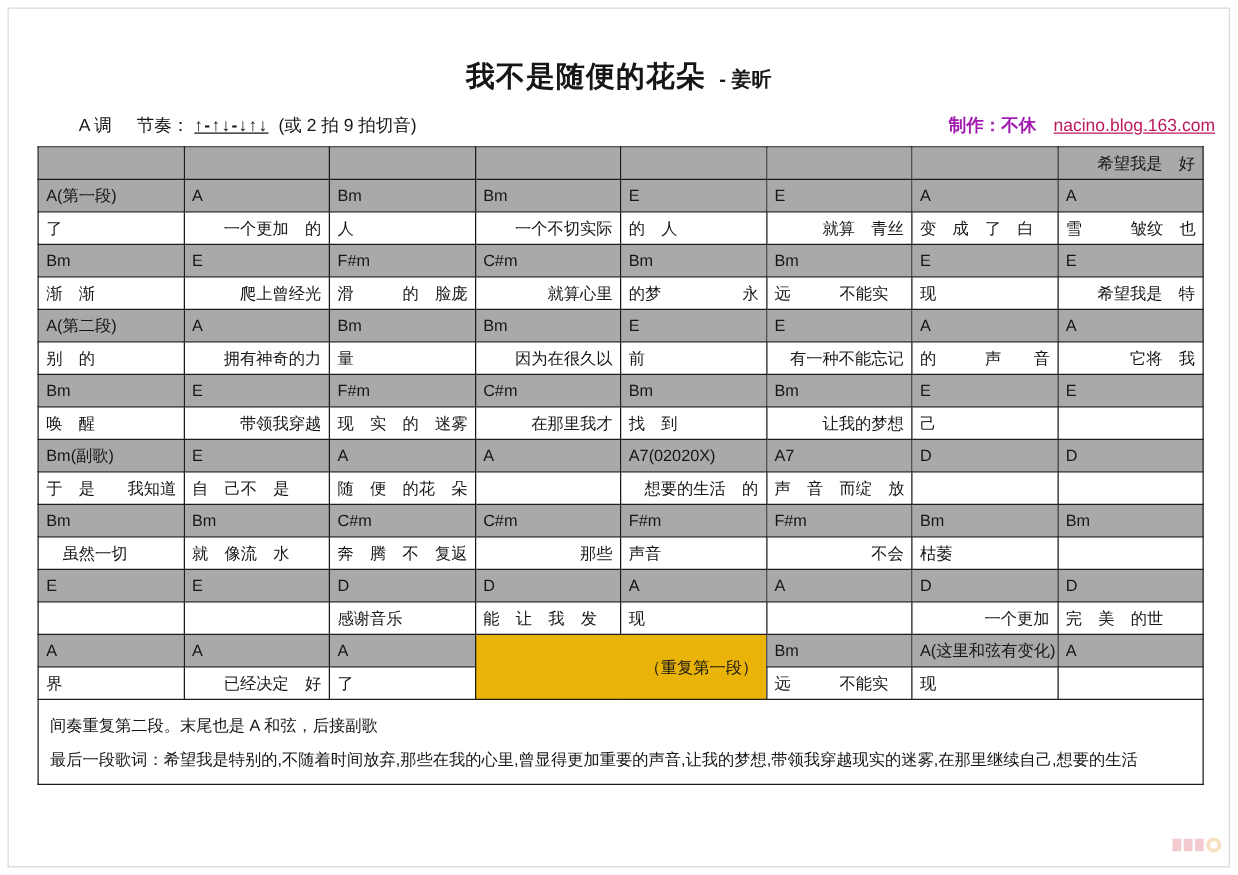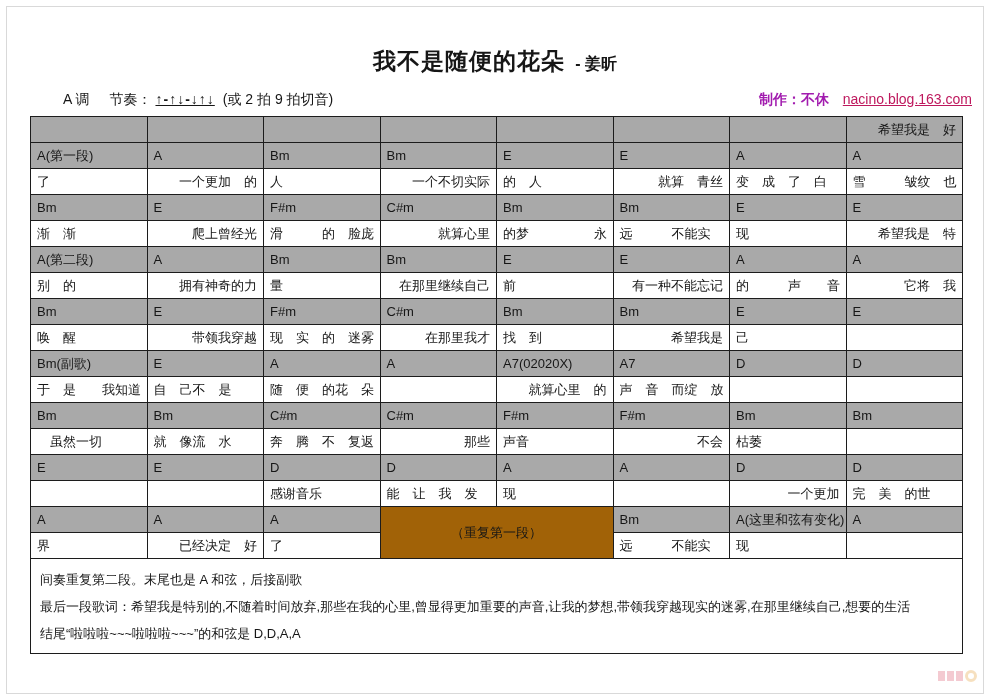--- a/index.html
+++ b/index.html
@@ -24,21 +24,21 @@
   .credit-link { text-decoration:underline; margin-left:10px; cursor:pointer; }
   table.sheet {
     margin-left:30px; width:933px; border-collapse:collapse; table-layout:fixed;
   }
   td {
     border:1px solid #1c1c1c; height:25px; line-height:25px;
     padding:0 6px; font-size:13px; white-space:pre; overflow:hidden;
   }
   td.chord { background:var(--chord-bg,#a9a9a9); }
   td.lyric { background:#ffffff; }
-  td.merged { background:#a16207; text-align:center; vertical-align:middle; }
+  td.merged { background:#eab308; text-align:right; vertical-align:middle; }
   .a-l { text-align:left; } .a-r { text-align:right; } .a-c { }
   .notes-box {
     margin-left:30px; width:933px; border:1px solid #1c1c1c; border-top:none;
     padding:7px 9px 6px 9px; background:#fff;
   }
   .note-line { font-size:13px; line-height:27px; white-space:pre; }
   .watermark {
     position:absolute; right:7px; bottom:12px; width:48px; height:24px;
     display:flex; align-items:center; gap:2px; padding:3px;
     opacity:.35; filter:blur(.6px);
@@ -128,21 +128,21 @@
           <td class="chord a-l">Bm</td>
           <td class="chord a-l">E</td>
           <td class="chord a-l">E</td>
           <td class="chord a-l">A</td>
           <td class="chord a-l">A</td>
         </tr>
         <tr>
           <td class="lyric a-l">别　的</td>
           <td class="lyric a-r">拥有神奇的力</td>
           <td class="lyric a-l">量</td>
-          <td class="lyric a-r">在那里继续自己</td>
+          <td class="lyric a-r">因为在很久以</td>
           <td class="lyric a-l">前</td>
           <td class="lyric a-r">有一种不能忘记</td>
           <td class="lyric a-l">的　　　声　　音</td>
           <td class="lyric a-r">它将　我</td>
         </tr>
         <tr>
           <td class="chord a-l">Bm</td>
           <td class="chord a-l">E</td>
           <td class="chord a-l">F#m</td>
           <td class="chord a-l">C#m</td>
@@ -150,40 +150,40 @@
           <td class="chord a-l">Bm</td>
           <td class="chord a-l">E</td>
           <td class="chord a-l">E</td>
         </tr>
         <tr>
           <td class="lyric a-l">唤　醒</td>
           <td class="lyric a-r">带领我穿越</td>
           <td class="lyric a-l">现　实　的　迷雾</td>
           <td class="lyric a-r">在那里我才</td>
           <td class="lyric a-l">找　到</td>
-          <td class="lyric a-r">希望我是</td>
+          <td class="lyric a-r">让我的梦想</td>
           <td class="lyric a-l">己</td>
           <td class="lyric a-l"></td>
         </tr>
         <tr>
           <td class="chord a-l">Bm(副歌)</td>
           <td class="chord a-l">E</td>
           <td class="chord a-l">A</td>
           <td class="chord a-l">A</td>
           <td class="chord a-l">A7(02020X)</td>
           <td class="chord a-l">A7</td>
           <td class="chord a-l">D</td>
           <td class="chord a-l">D</td>
         </tr>
         <tr>
           <td class="lyric a-l">于　是　　我知道</td>
           <td class="lyric a-l">自　己不　是</td>
           <td class="lyric a-c">随　便　的花　朵</td>
           <td class="lyric a-l"></td>
-          <td class="lyric a-r">就算心里　的</td>
+          <td class="lyric a-r">想要的生活　的</td>
           <td class="lyric a-l">声　音　而绽　放</td>
           <td class="lyric a-l"></td>
           <td class="lyric a-l"></td>
         </tr>
         <tr>
           <td class="chord a-l">Bm</td>
           <td class="chord a-l">Bm</td>
           <td class="chord a-l">C#m</td>
           <td class="chord a-l">C#m</td>
           <td class="chord a-l">F#m</td>
@@ -237,21 +237,20 @@
           <td class="lyric a-l">远　　　不能实</td>
           <td class="lyric a-l">现</td>
           <td class="lyric a-l"></td>
         </tr>
       </tbody>
   </table>
 
   <div class="notes-box">
     <div class="note-line">间奏重复第二段。末尾也是 A 和弦，后接副歌</div>
     <div class="note-line">最后一段歌词：希望我是特别的,不随着时间放弃,那些在我的心里,曾显得更加重要的声音,让我的梦想,带领我穿越现实的迷雾,在那里继续自己,想要的生活</div>
-    <div class="note-line">结尾“啦啦啦~~~啦啦啦~~~”的和弦是 D,D,A,A</div>
   </div>
 
   <div class="watermark">
     <span class="blk"></span>
       <span class="blk"></span>
       <span class="blk"></span>
       <span class="ring"></span>
   </div>
 
 </div>

